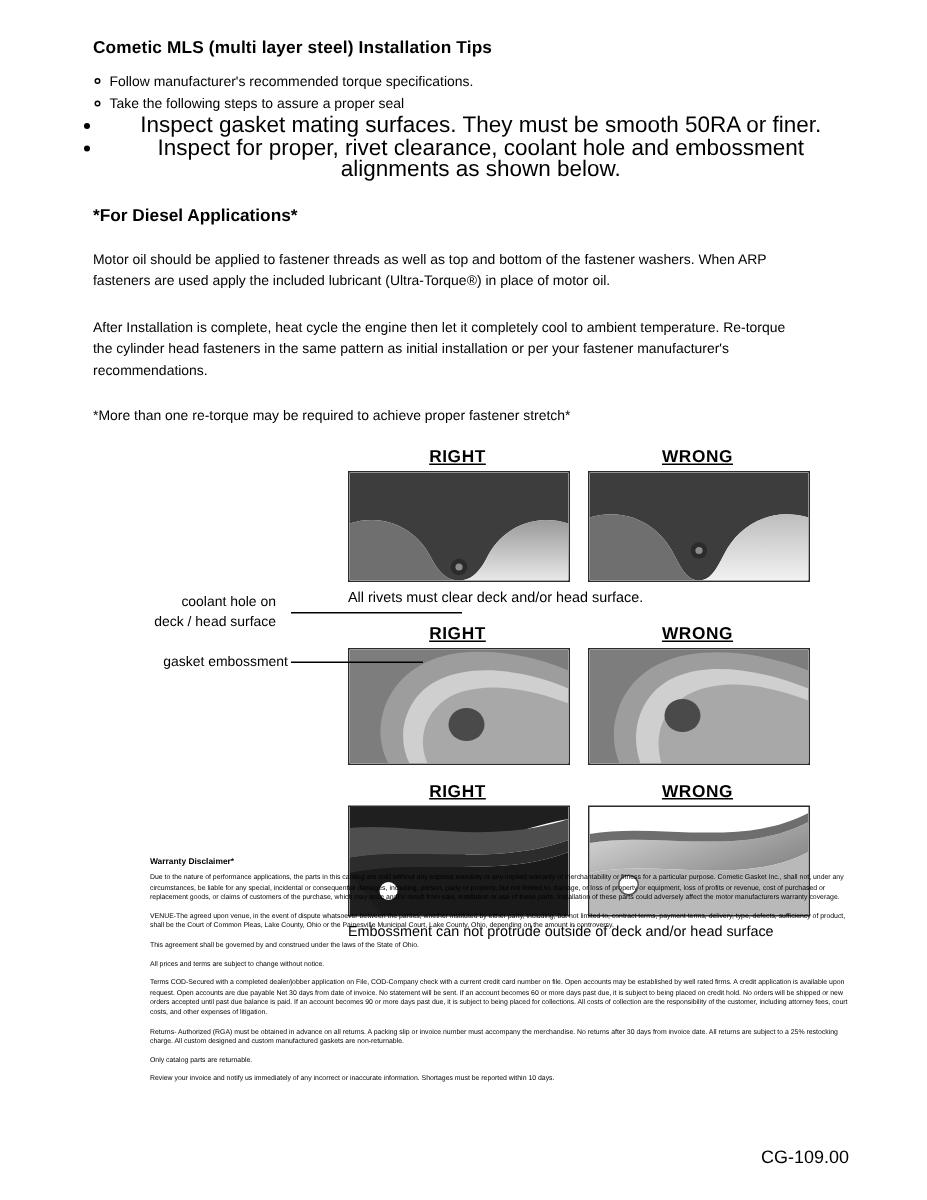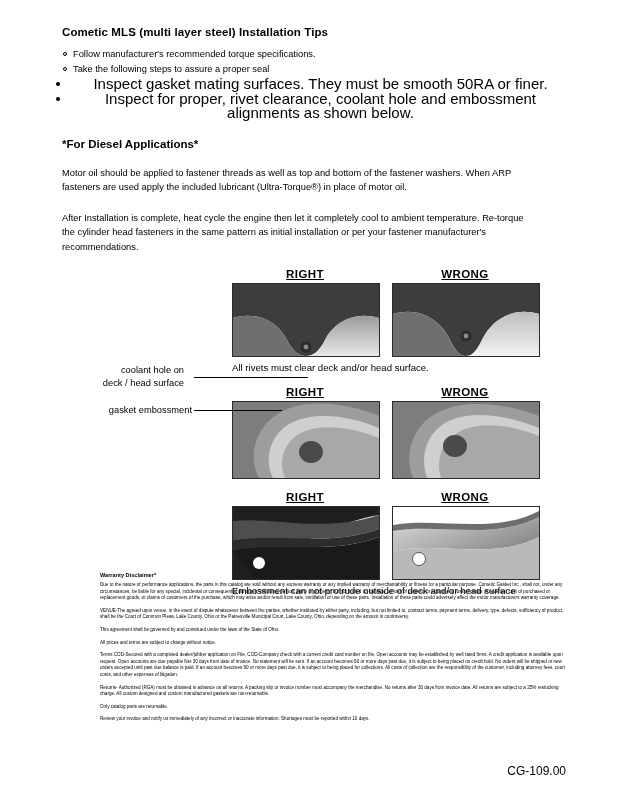--- a/index.html
+++ b/index.html
@@ -181,20 +181,21 @@
   </ul>
   <ul class="sub-list">
     <li>Inspect gasket mating surfaces.  They must be smooth 50RA or finer.</li>
     <li>Inspect for proper, rivet clearance, coolant hole and embossment alignments as shown below.</li>
   </ul>
 
   <h2 class="subtitle">*For Diesel Applications*</h2>
 
   <p class="body-text">Motor oil should be applied to fastener threads as well as top and bottom of the fastener washers.  When ARP fasteners are used apply the included lubricant (Ultra-Torque®) in place of motor oil.</p>
   <p class="body-text">After Installation is complete, heat cycle the engine then let it completely cool to ambient temperature.  Re-torque the cylinder head fasteners in the same pattern as initial installation or per your fastener manufacturer's recommendations.</p>
+  <p class="body-text last">*More than one re-torque may be required to achieve proper fastener stretch*</p>
 
   <div class="figures">
 
     <div class="fig-row">
       <div class="fig-col">
         <div class="fig-label">RIGHT</div>
         <div class="fig-box">
           <svg width="146" height="72" viewBox="0 0 146 72">
             <defs>
               <linearGradient id="gA" x1="0" y1="0" x2="0" y2="1">

